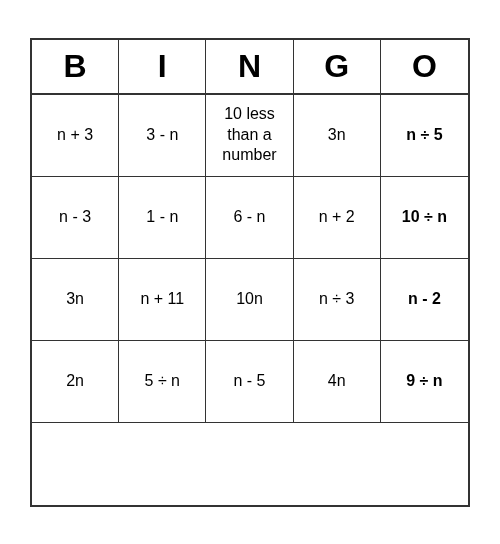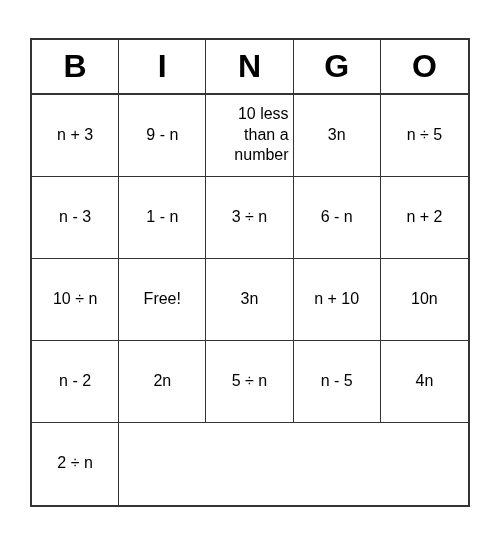--- a/index.html
+++ b/index.html
@@ -35,62 +35,62 @@
     }
     .bingo-grid {
       display: grid;
       grid-template-columns: repeat(5, 1fr);
       grid-template-rows: repeat(5, 1fr);
     }
     .bingo-cell {
       display: flex;
       justify-content: center;
       align-items: center;
-      text-align: right;
+      text-align: center;
       border-right: 1px solid #333;
       border-bottom: 1px solid #333;
       padding: 6px 4px;
       min-height: 82px;
       font-size: 16px;
       line-height: 1.3;
     }
     .bingo-cell:nth-child(5n) {
       border-right: none;
+      font-weight: bold;
     }
     .bingo-cell:nth-child(n+21) {
       border-bottom: none;
     }
   </style>
 </head>
 <body>
 
 <div class="bingo-card">
   <div class="bingo-header">
   <div class="bingo-header-cell">B</div>
       <div class="bingo-header-cell">I</div>
       <div class="bingo-header-cell">N</div>
       <div class="bingo-header-cell">G</div>
       <div class="bingo-header-cell">O</div>
     </div>
   <div class="bingo-grid">
   <div class="bingo-cell">n + 3</div>
-      <div class="bingo-cell">9 - n</div>
+      <div class="bingo-cell">3 - n</div>
       <div class="bingo-cell">10 less than a number</div>
       <div class="bingo-cell">3n</div>
       <div class="bingo-cell">n ÷ 5</div>
       <div class="bingo-cell">n - 3</div>
       <div class="bingo-cell">1 - n</div>
-      <div class="bingo-cell">3 ÷ n</div>
       <div class="bingo-cell">6 - n</div>
       <div class="bingo-cell">n + 2</div>
       <div class="bingo-cell">10 ÷ n</div>
-      <div class="bingo-cell">Free!</div>
       <div class="bingo-cell">3n</div>
-      <div class="bingo-cell">n + 10</div>
+      <div class="bingo-cell">n + 11</div>
       <div class="bingo-cell">10n</div>
+      <div class="bingo-cell">n ÷ 3</div>
       <div class="bingo-cell">n - 2</div>
       <div class="bingo-cell">2n</div>
       <div class="bingo-cell">5 ÷ n</div>
       <div class="bingo-cell">n - 5</div>
       <div class="bingo-cell">4n</div>
-      <div class="bingo-cell">2 ÷ n</div>
+      <div class="bingo-cell">9 ÷ n</div>
     </div>
 </div>
 
 </body></html>

